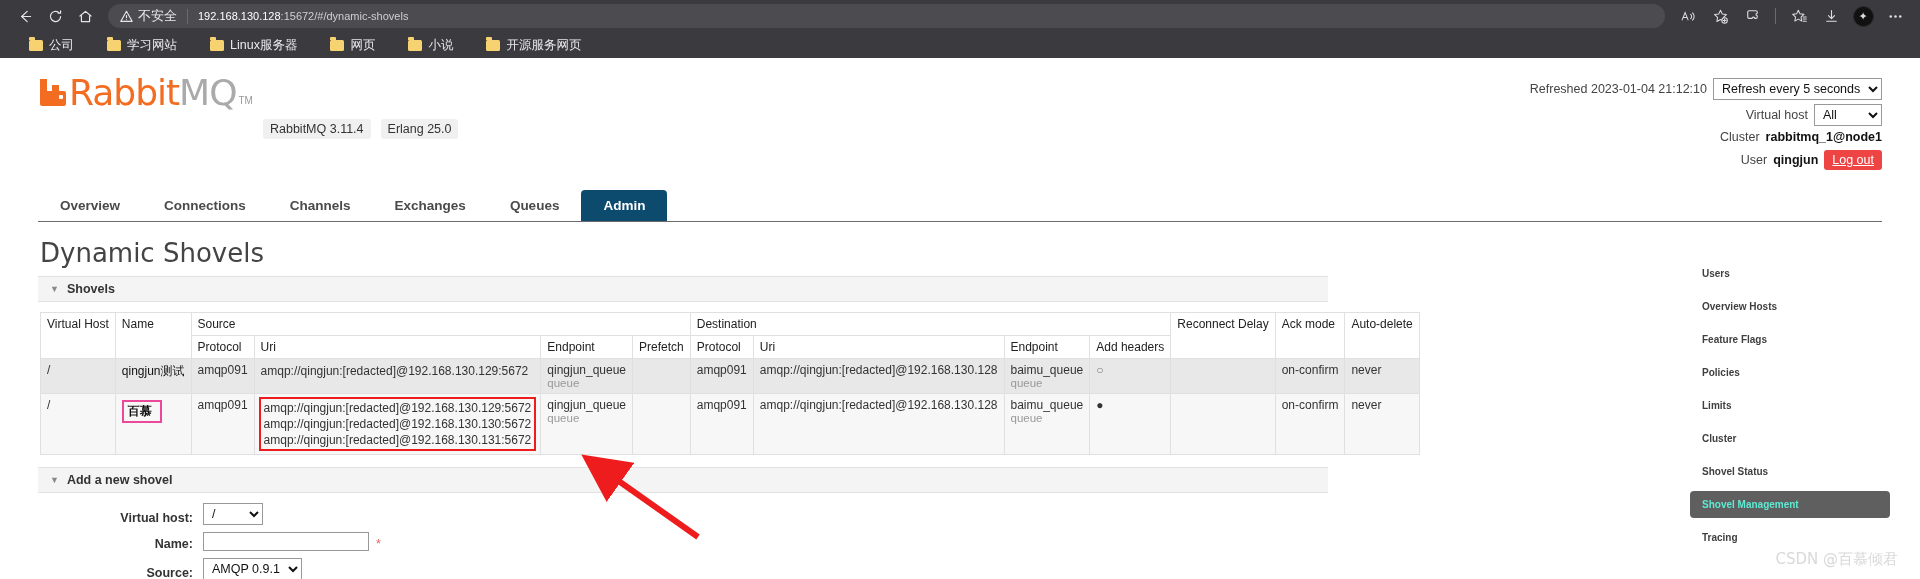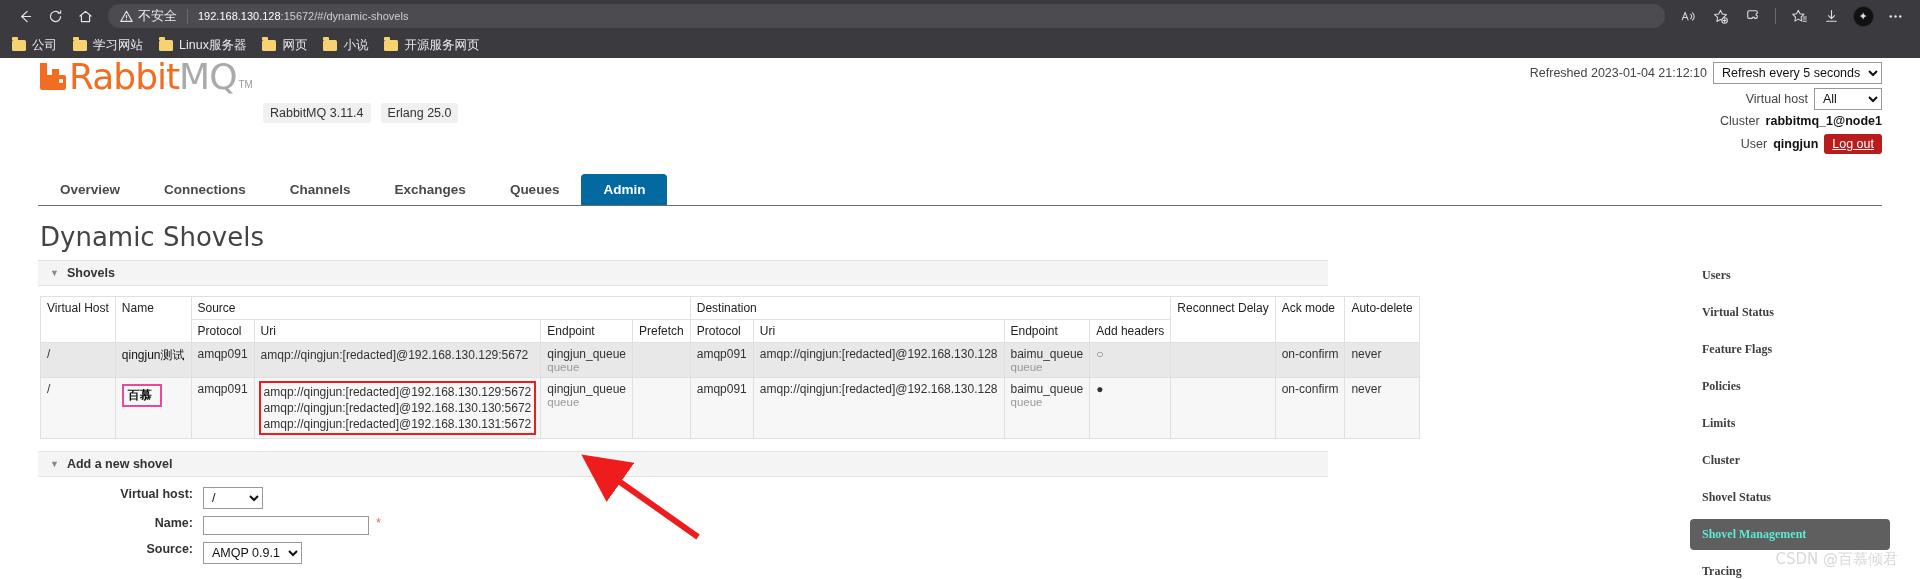--- a/index.html
+++ b/index.html
@@ -33,66 +33,66 @@
   .tb-icon { width:30px; height:30px; display:flex; align-items:center; justify-content:center; color:#dedee2; border-radius:4px;}
   .tb-div { width:1px; height:16px; background:#6a6a70; margin:0 6px;}
   .avatar-btn { width:30px; height:30px; display:flex; align-items:center; justify-content:center; }
   .avatar {
     width:21px; height:21px; border-radius:50%;
     background:#111; color:#ddd; font-size:11px;
     display:flex; align-items:center; justify-content:center;
     border:1px solid #2a2a2a;
   }
 
-  .bookmark-bar { height:26px; display:flex; align-items:center; padding:0 12px; gap:16px; }
+  .bookmark-bar { height:26px; display:flex; align-items:center; padding:0 29px; gap:33px; }
   .bm { display:flex; align-items:center; gap:6px; color:#e9e9ec; font-size:12.5px; white-space:nowrap; }
   .folder {
     width:14px; height:11px; flex:none; position:relative;
     background:#f6d271; border-radius:1.5px;
   }
   .folder:before {
     content:""; position:absolute; left:0; top:-3px; width:6px; height:3px;
     background:#f6d271; border-radius:1px 1px 0 0;
   }
 
   
   .page { position:relative; background:#fff; height:519px; }
   .page-inner { padding:0 38px; }
 
-  .mq-head { display:flex; align-items:flex-start; padding-top:2px; }
+  .mq-head { display:flex; align-items:flex-start; padding-top:18px; }
   .logo-wrap { display:flex; align-items:flex-end; }
   .logo-mark { display:flex; align-items:flex-end; }
   .logo-text { font-size:36px; letter-spacing:-1px; line-height:0.95; font-family:"DejaVu Sans", sans-serif;}
   .logo-rabbit { color:#f26d21; }
   .logo-mq { color:#aaaaaa; }
   .logo-tm { font-size:10px; color:#9a9a9a; margin-left:2px; position:relative; top:-4px;}
   .pill {
     background:#f0f0f0; color:#333; font-size:12.5px; border-radius:3px;
     padding:3px 7px; margin-left:10px; white-space:nowrap;
   }
   .head-right { margin-left:auto; text-align:right; font-size:12.5px; color:#444; padding-top:2px;}
   .hr-line { display:flex; align-items:center; justify-content:flex-end; gap:6px; margin-bottom:4px; }
   .hr-line select {
     font-family:"Liberation Sans", sans-serif; font-size:12.5px;
     padding:2px 4px; border:1px solid #999; background:#fff; color:#111;
   }
   .logout-btn {
-    background:#b91c1c; color:#fff; border:none; font-size:12.5px;
+    background:#ef4444; color:#fff; border:none; font-size:12.5px;
     padding:3px 8px; border-radius:3px; font-family:"Liberation Sans", sans-serif;
     cursor:pointer;
     text-decoration:underline;
   }
   .bold-v { font-weight:bold; color:#111; }
 
   .tabs { display:flex; align-items:flex-end; margin-top:16px; border-bottom:1px solid #6b6b6b; }
   .tab {
     font-size:13.5px; font-weight:bold; color:#4a4a4a; padding:8px 22px;
     font-family:"Liberation Sans", sans-serif;
   }
-  .tab.active { background:#0369a1; color:#fff; border-radius:4px 4px 0 0; }
+  .tab.active { background:#0c4a6e; color:#fff; border-radius:4px 4px 0 0; }
 
   .title {
     font-size:26px; color:#444; font-weight:400; margin:16px 0 8px 2px;
     font-family:"DejaVu Sans", sans-serif;
   }
 
   .content-col { width:1290px; }
 
   .section-bar {
     background:#f4f4f4; border-top:1px solid #e2e2e2; border-bottom:1px solid #e2e2e2;
@@ -112,33 +112,33 @@
   .sub { color:#999; display:block; font-size:11.5px; }
   .nm { font-weight:bold; color:#111; }
   .uri-lines div { line-height:16px; }
   .name-hl {
     display:inline-block; border:2px solid #ec4899; padding:1px 8px 1px 4px;
   }
   .uri-hl { display:inline-block; border:2px solid #ee1c1c; padding:1px 3px; }
 
   
   .form-area { margin-top:8px; }
-  .frow { display:flex; align-items:flex-start; margin-bottom:7px; font-size:12.5px; color:#333; }
+  .frow { display:flex; align-items:flex-end; margin-bottom:7px; font-size:12.5px; color:#333; }
   .flabel { width:165px; text-align:right; padding-right:10px; font-weight:bold; color:#333; }
   .frow select, .frow input {
     font-family:"Liberation Sans", sans-serif; font-size:12.5px;
     border:1px solid #999; padding:2px 4px; color:#111; background:#fff;
   }
   .req { color:#e06666; margin-left:7px; }
 
   
   .rightnav { position:absolute; left:1690px; top:202px; width:200px; }
   .rn-item {
-    font-size:12px; font-weight:bold; color:#3f3f3f; padding:8px 12px;
-    border-radius:4px; margin-bottom:6px;font-family:Liberation Serif, serif;
+    font-size:10px; font-weight:bold; color:#3f3f3f; padding:8px 12px;
+    border-radius:4px; margin-bottom:6px;
   }
   .rn-item.active { background:#5f5f5f; color:#5eead4; }
 
   
   .arrow-svg { position:absolute; left:580px; top:395px; pointer-events:none; }
 
   .watermark {
     position:absolute; right:22px; bottom:8px; color:#d9d9d9; font-size:15px;
     font-family:"DejaVu Sans", sans-serif;
   }
@@ -415,21 +415,21 @@
             <option>AMQP 0.9.1</option>
           </select>
         </div>
 
       </div>
     </div>
   </div>
 
   <div class="rightnav">
     <div class="rn-item">Users</div>
-    <div class="rn-item">Virtual Status</div>
+    <div class="rn-item">Overview Hosts</div>
     <div class="rn-item">Feature Flags</div>
     <div class="rn-item">Policies</div>
     <div class="rn-item">Limits</div>
     <div class="rn-item">Cluster</div>
     <div class="rn-item">Shovel Status</div>
     <div class="rn-item active">Shovel Management</div>
     <div class="rn-item">Tracing</div>
   </div>
 
   <svg class="arrow-svg" width="140" height="90" viewBox="0 0 140 90">

